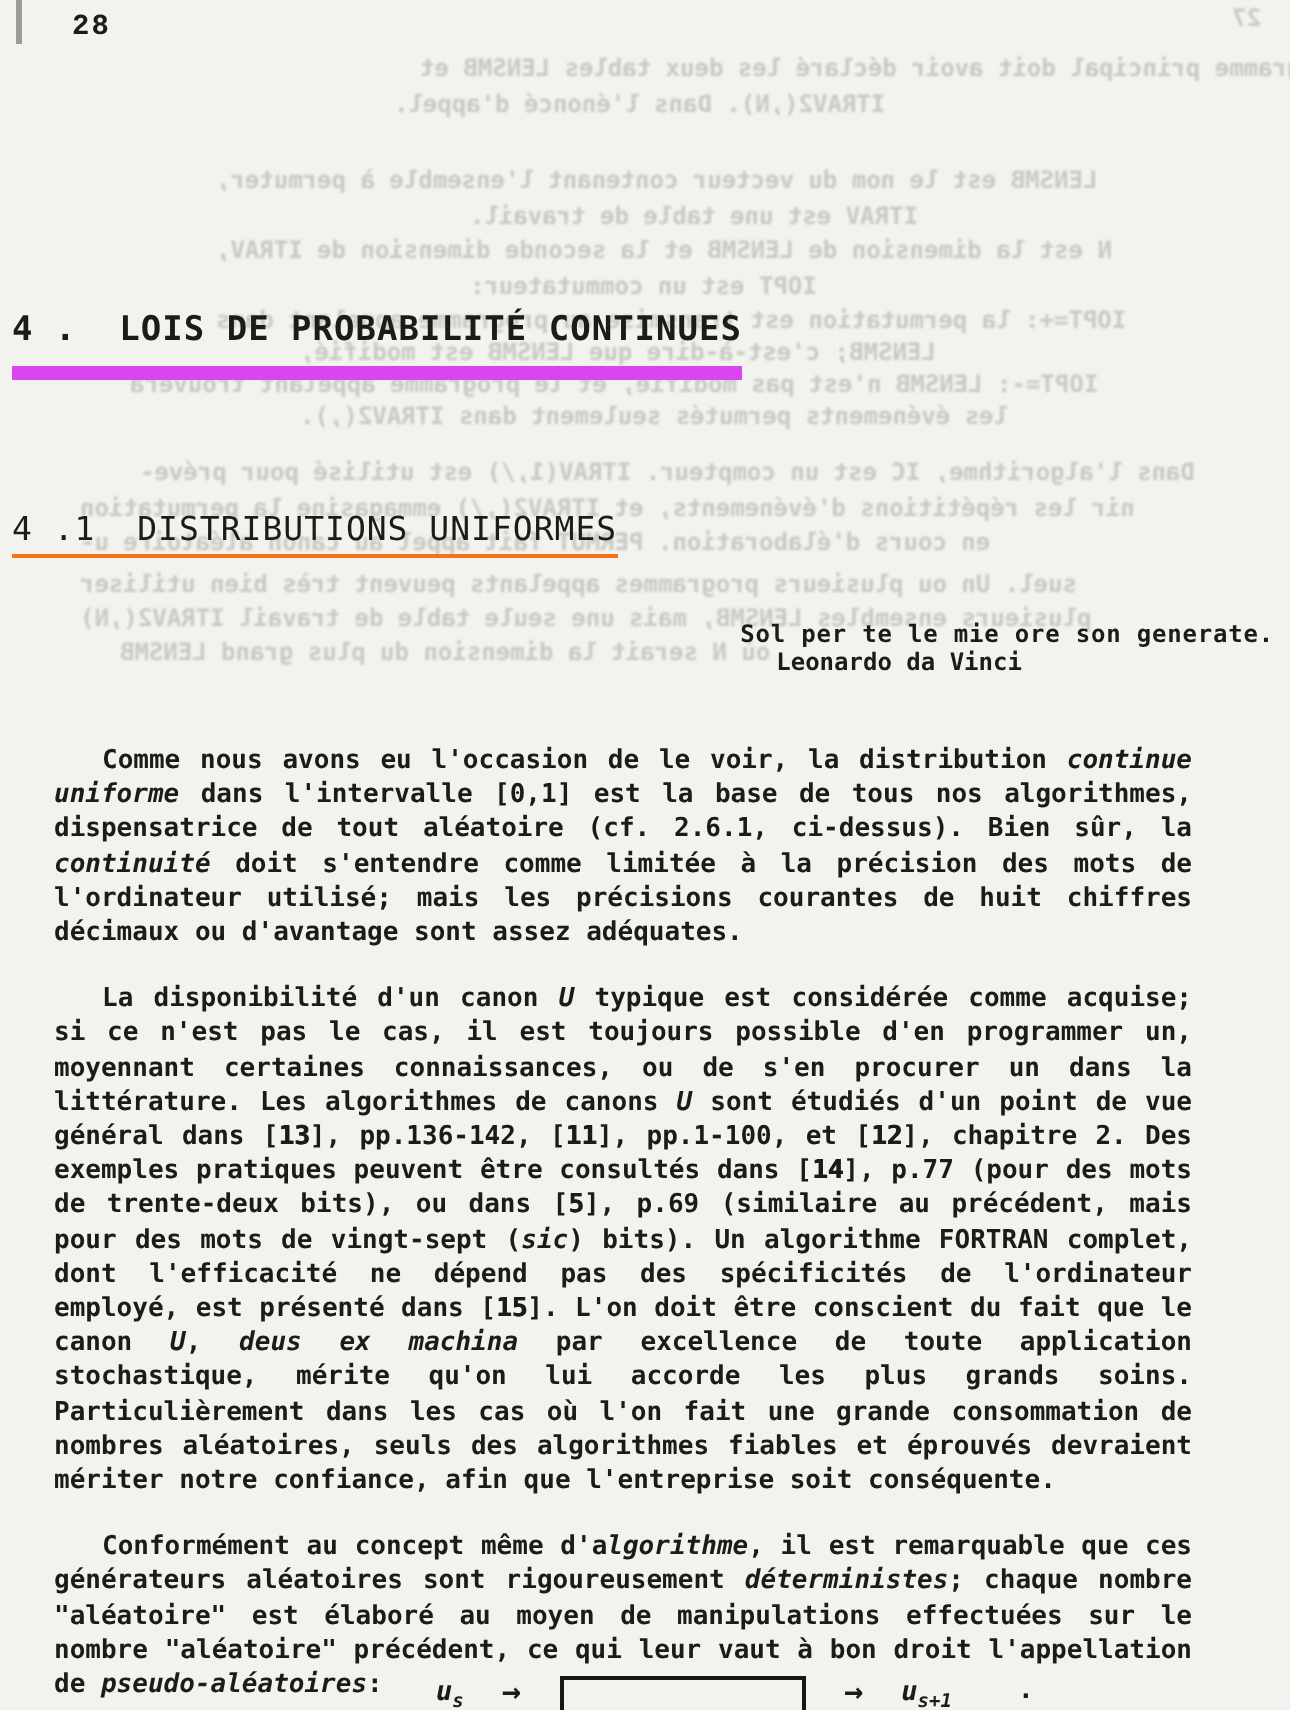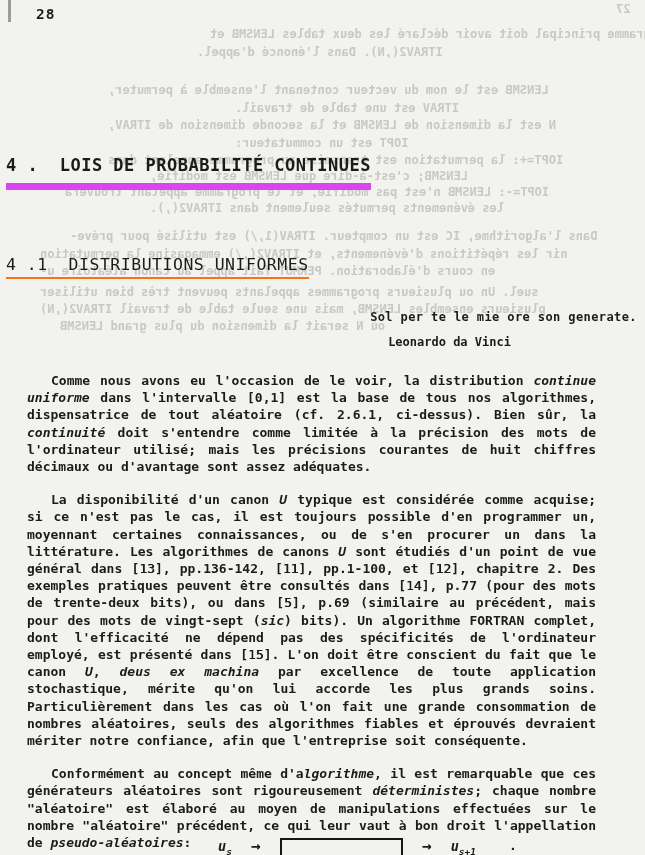--- a/index.html
+++ b/index.html
@@ -23,36 +23,36 @@
   .bt4{left:108px;top:118px}  .bt5{left:235px;top:136px}
   .bt6{left:108px;top:153px}  .bt7{left:150px;top:169px}
   .bt8{left:65px; top:185px}  .bt9{left:150px;top:201px}
   .bt10{left:70px;top:229px}  .bt11{left:40px;top:247px}
   .bt12{left:40px;top:264px}  .bt13{left:40px;top:285px}
   .bt14{left:40px;top:302px}  .bt15{left:60px;top:319px}
   .btpn{left:616px;top:2px}
   
   .artifact{position:absolute;left:8px;top:0;width:3px;height:22px;background:#55544f;opacity:.55;}
   
-  .page-number{position:absolute;left:36px;top:6px;font-size:14.5px;font-weight:bold;letter-spacing:1px;}
+  .page-number{position:absolute;left:36px;top:6px;font-size:14.5px;font-weight:bold;letter-spacing:1px;font-family:Liberation Mono, monospace;}
   .h1{position:absolute;left:6px;top:155px;font-size:17px;font-weight:bold;letter-spacing:.5px;}
   .h1 span{white-space:pre;border-bottom:7px solid #d946ef;padding-bottom:8px;display:inline-block;}
   .h2{position:absolute;left:6px;top:255px;font-size:16.5px;font-weight:500;letter-spacing:.5px;}
   .h2 span{white-space:pre;border-bottom:2px solid #f97316;padding-bottom:3px;display:inline-block;}
   .quote{position:absolute;right:8px;top:310px;text-align:left;}
   .quote-line{font-size:12px;font-weight:bold;letter-spacing:.4px;white-space:nowrap;}
-  .quote-attr{font-size:12px;font-weight:bold;margin-left:18px;margin-top:11px;}
+  .quote-attr{font-size:12px;font-weight:bold;margin-left:18px;margin-top:0;}
   .body-text{
     position:absolute;left:11px;top:356px;width:601px;
     font-size:13px;line-height:17.2px;font-weight:bold;
     text-align:justify;
   }
   .body-text p{margin:16px;text-indent:24px;}
   .body-text .it{font-style:italic;}
-  .body-text .ref{font-weight:normal;text-shadow:.4px 0 0 currentColor;}
+  .body-text .ref{font-weight:bold;text-shadow:.4px 0 0 currentColor;}
   
   .formula{position:absolute;left:218px;top:838px;display:flex;align-items:flex-start;gap:19px;font-weight:bold;}
   .var{font-size:13.5px;font-style:italic;white-space:nowrap;}
   .var sub{font-size:9.5px;font-style:italic;}
   .arrow{font-size:16px;line-height:1;}
   .fbox{border:2px solid #161615;padding:18px 9px 2px 9px;font-size:12px;font-style:italic;letter-spacing:2px;white-space:nowrap;}
   .dot{margin-left:14px;font-size:13px;}
 </style>
 </head>
 <body>

